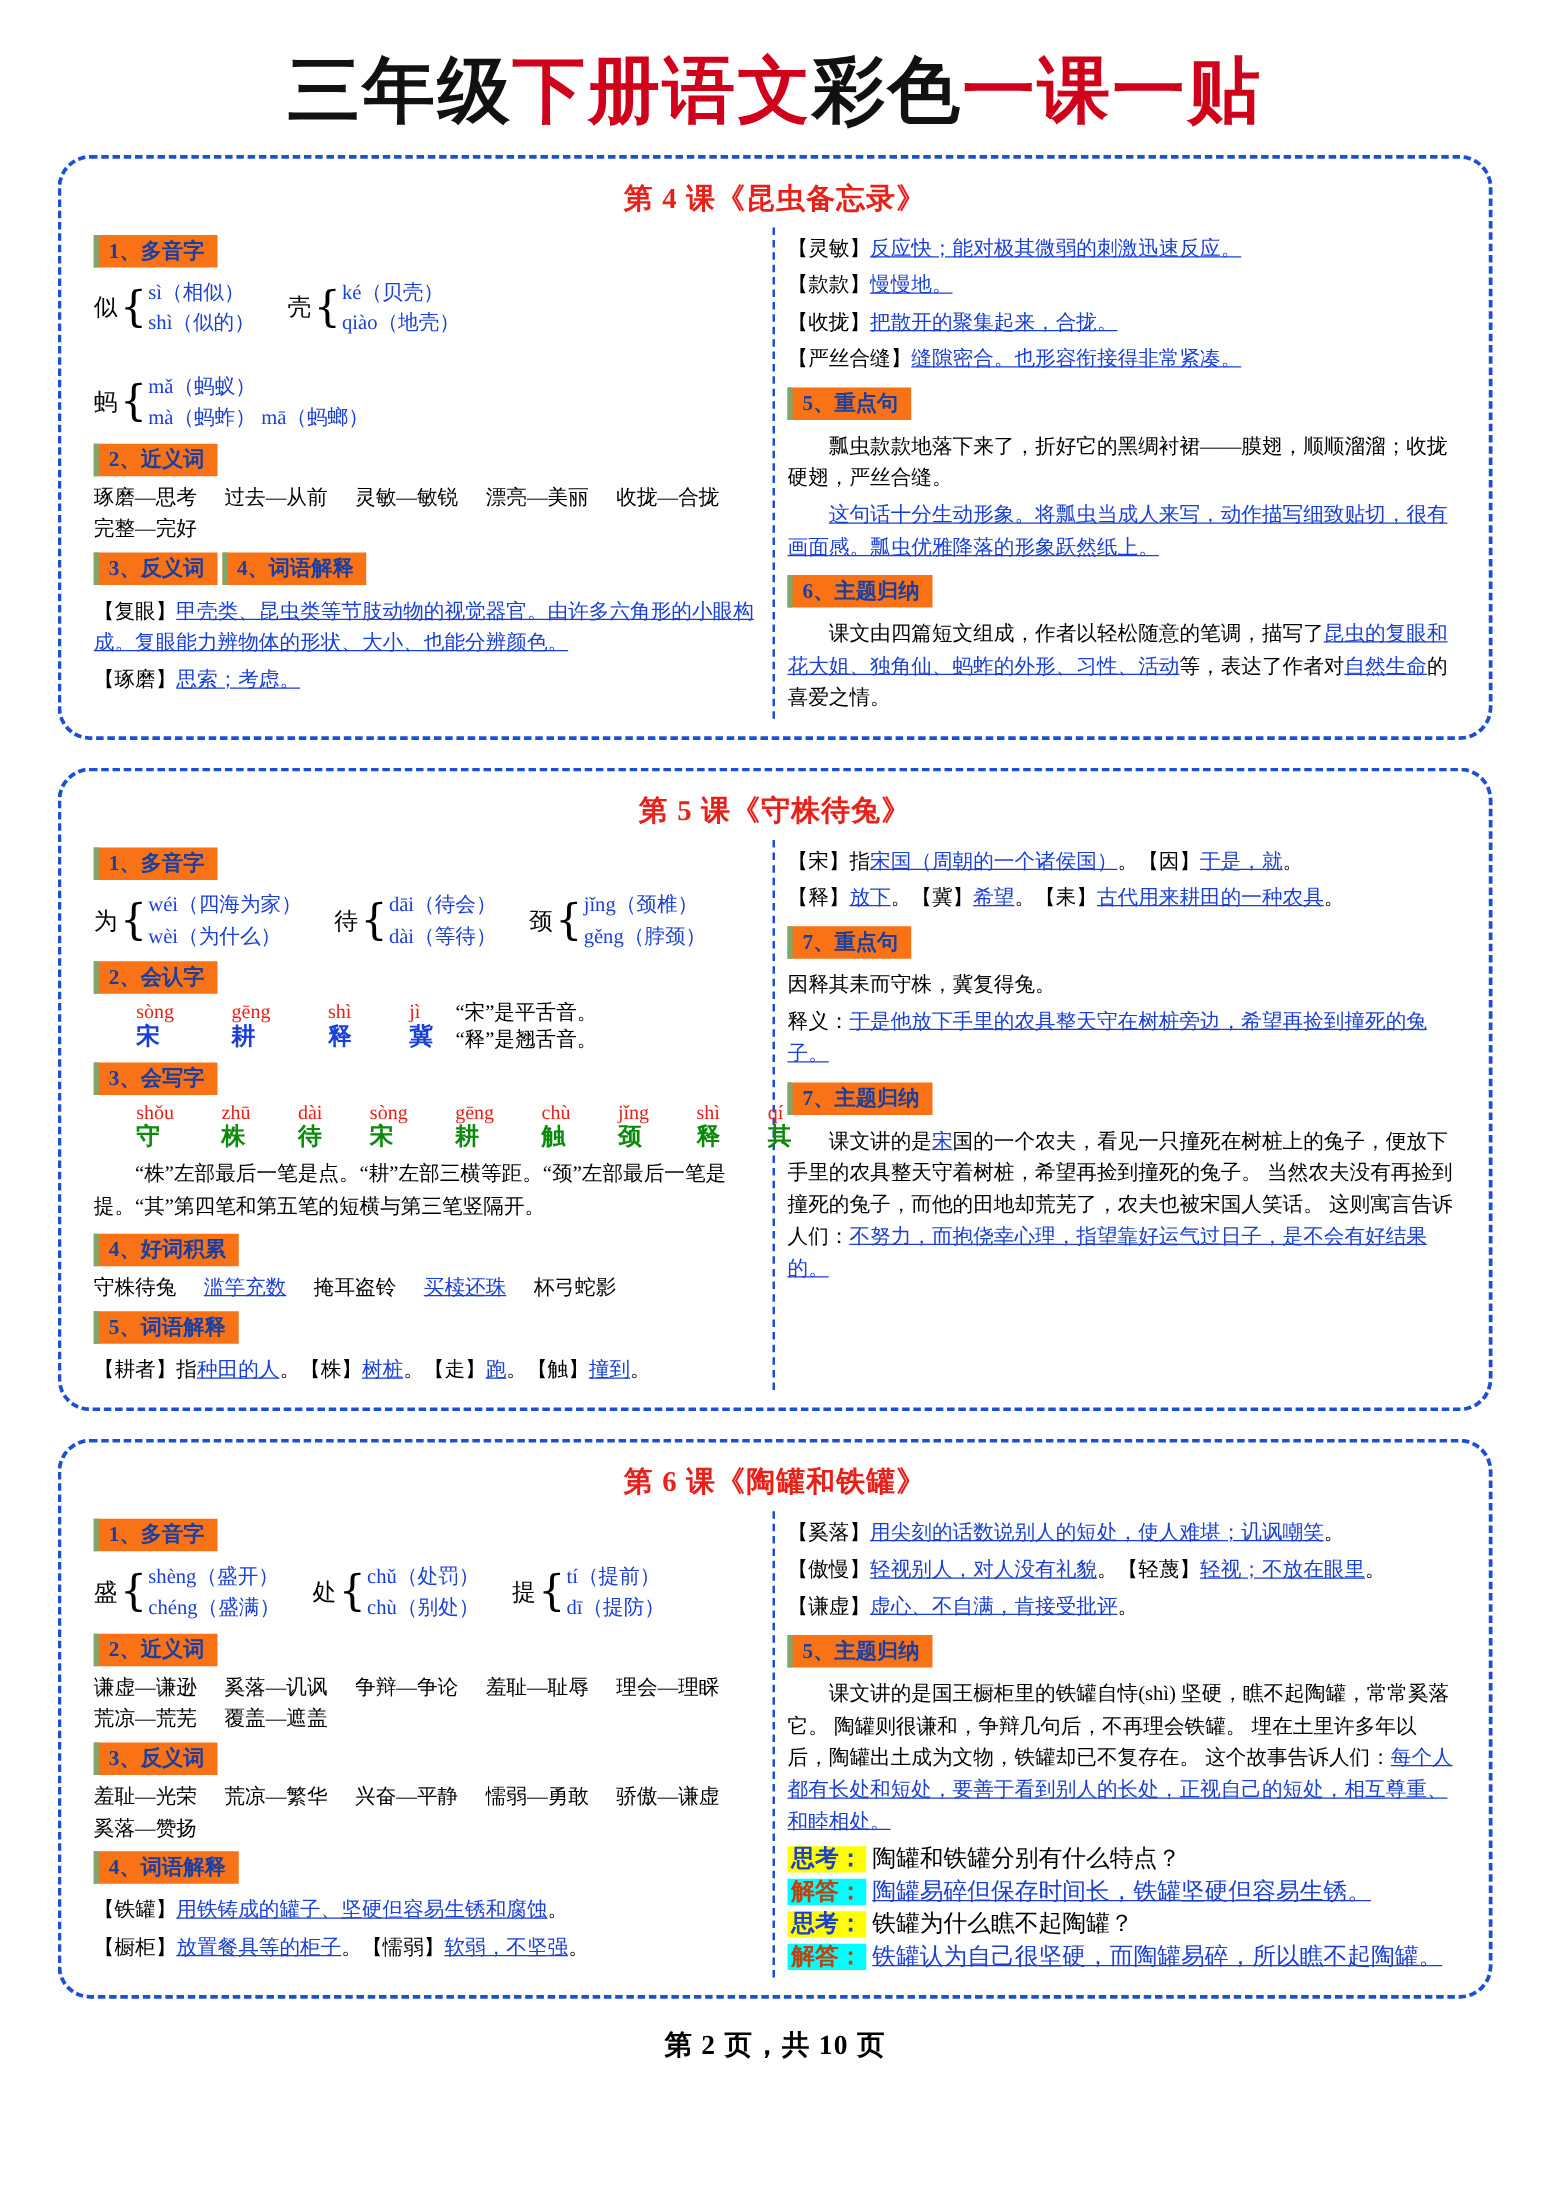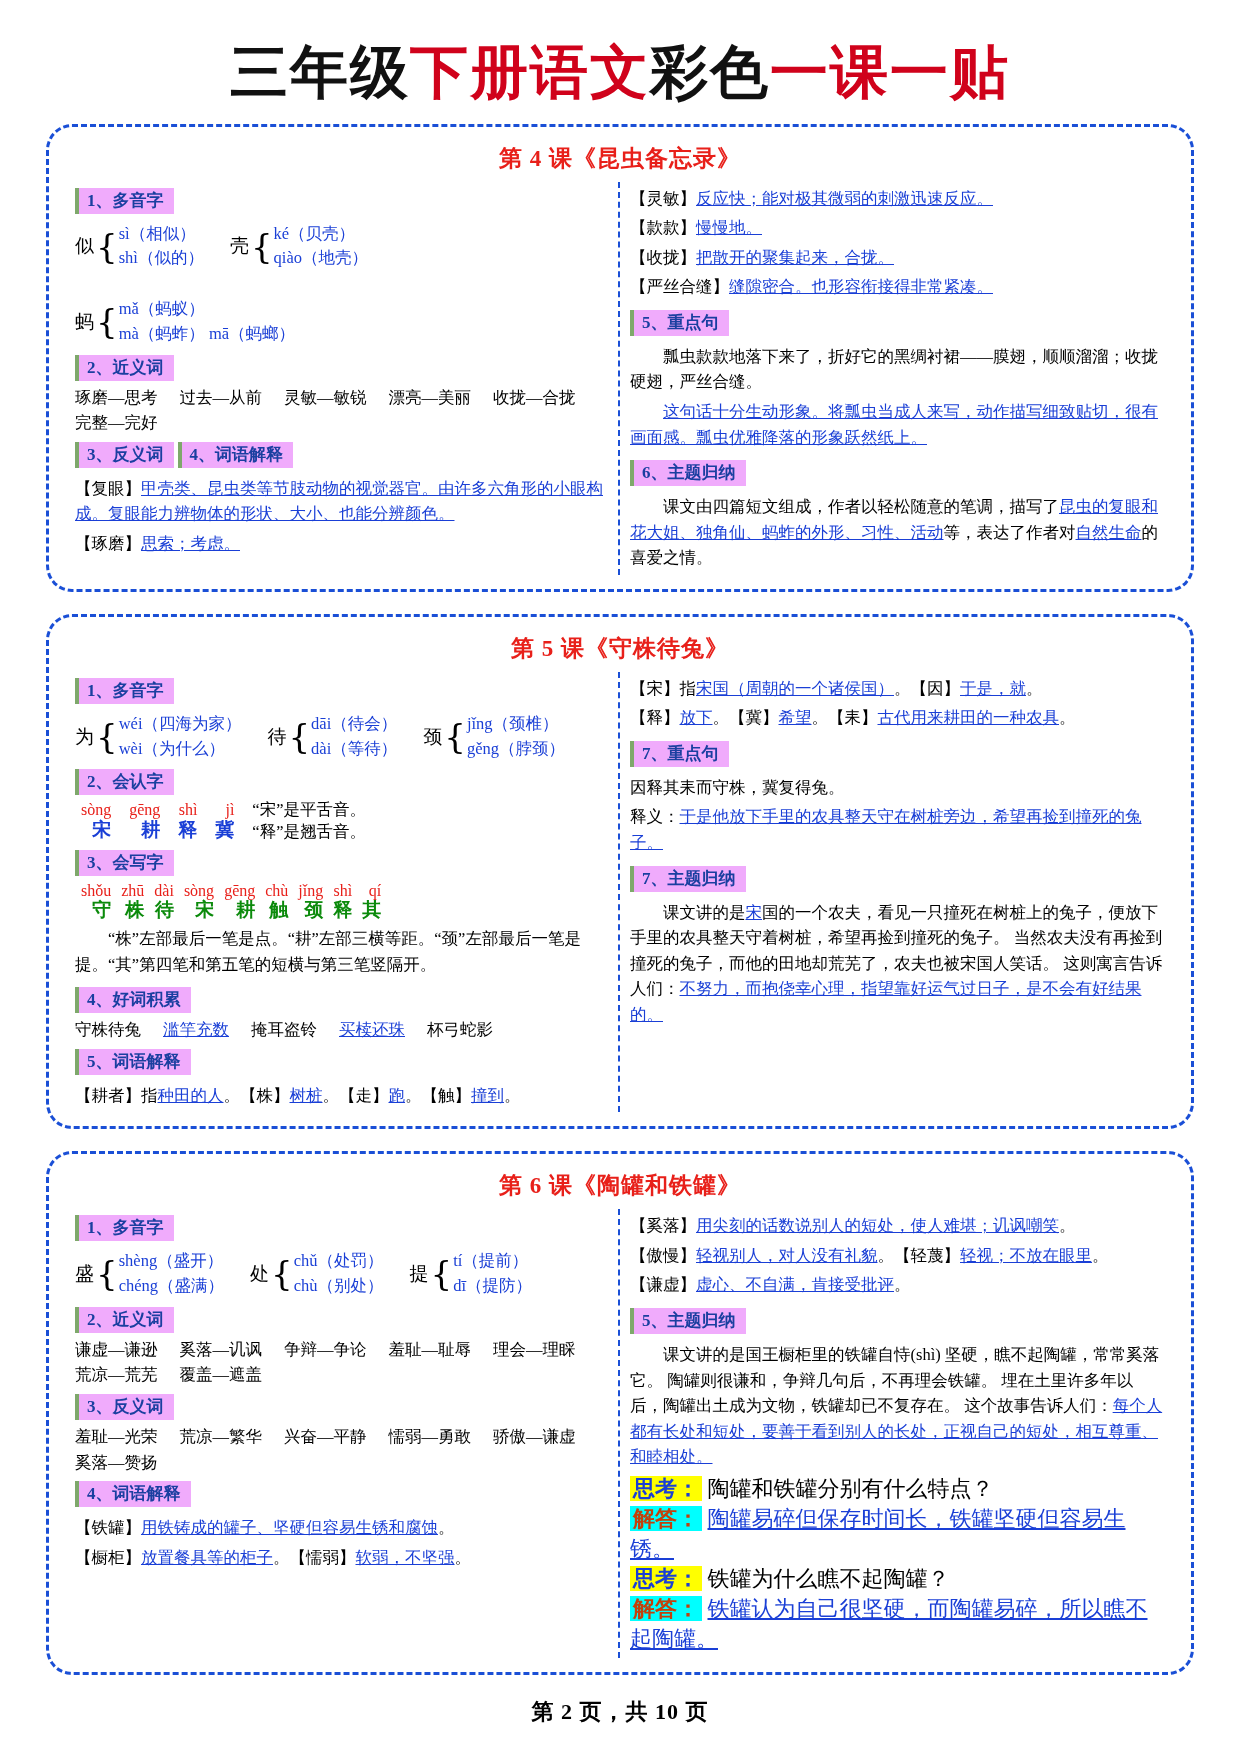--- a/index.html
+++ b/index.html
@@ -11,47 +11,47 @@
   .title .b{color:#111;}
   .title .r{color:#d0021b;}
 
   
   .card{border:3px dashed #1a4fd6;border-radius:26px;padding:10px 16px 14px 16px;margin-bottom:22px;position:relative;}
   .card-title{text-align:center;color:#e8201a;font-weight:bold;font-size:23px;letter-spacing:1px;margin:6px 0 8px 0;}
   .cols{display:flex;gap:0;}
   .col{width:50%;box-sizing:border-box;padding:0 10px;}
   .col.left{border-right:2px dashed #1a4fd6;}
   .sec{font-size:16.5px;line-height:1.55;}
-  .hdr{display:inline-block;background:#f0abfc;border-left:4px solid #7ea86b;color:#1a3fa0;font-weight:bold;font-size:17px;padding:1px 10px 2px 8px;margin:6px 0 4px 0;}
+  .hdr{display:inline-block;background:#f97316;border-left:4px solid #7ea86b;color:#1a3fa0;font-weight:bold;font-size:17px;padding:1px 10px 2px 8px;margin:6px 0 4px 0;}
   .blue{color:#1a3fd6;}
   .bl-u{color:#1a3fd6;text-decoration:underline;}
   .blk{color:#000;}
   .indent{text-indent:2em;}
   p{margin:4px 0;}
 
   
   .poly{display:flex;gap:26px;flex-wrap:wrap;margin:4px 0 2px 0;}
   .pgroup{display:flex;align-items:center;font-size:16.5px;}
   .pchar{font-size:19px;margin-right:2px;}
   .brace{font-size:34px;line-height:0.8;margin:0 1px 0 0;font-family:"DejaVu Serif",serif;}
   .plines{display:flex;flex-direction:column;}
   .pline{line-height:1.5;white-space:nowrap;}
 
   
   .pystack{display:flex;gap:18px;margin:2px 0 2px 6px;}
-  .pycell{text-align:right;}
+  .pycell{text-align:left;margin-left:28px;}
   .py{color:#e8201a;font-size:16px;font-family:"Liberation Serif",serif;line-height:1.1;}
   .hz{color:#1a3fd6;font-size:19px;font-weight:bold;line-height:1.2;}
   .hz.green{color:#0b8a0b;}
   .note{font-size:16.5px;}
 
   .wordgrid{display:flex;flex-wrap:wrap;}
   .wordgrid span{margin-right:22px;white-space:nowrap;}
 
-  .qa{margin:4px 0;font-size:22px;}
+  .qa{margin:4px 0;font-size:19px;}
   .q-lab{background:#ffff00;color:#1a3fd6;font-weight:bold;padding:0 3px;}
   .a-lab{background:#00ffff;color:#c2410c;font-weight:bold;padding:0 3px;}
 
   .footer{text-align:center;font-size:22px;font-weight:bold;margin-top:6px;letter-spacing:1px;}
 </style>
 </head>
 <body>
 
 <div class="page">
 

